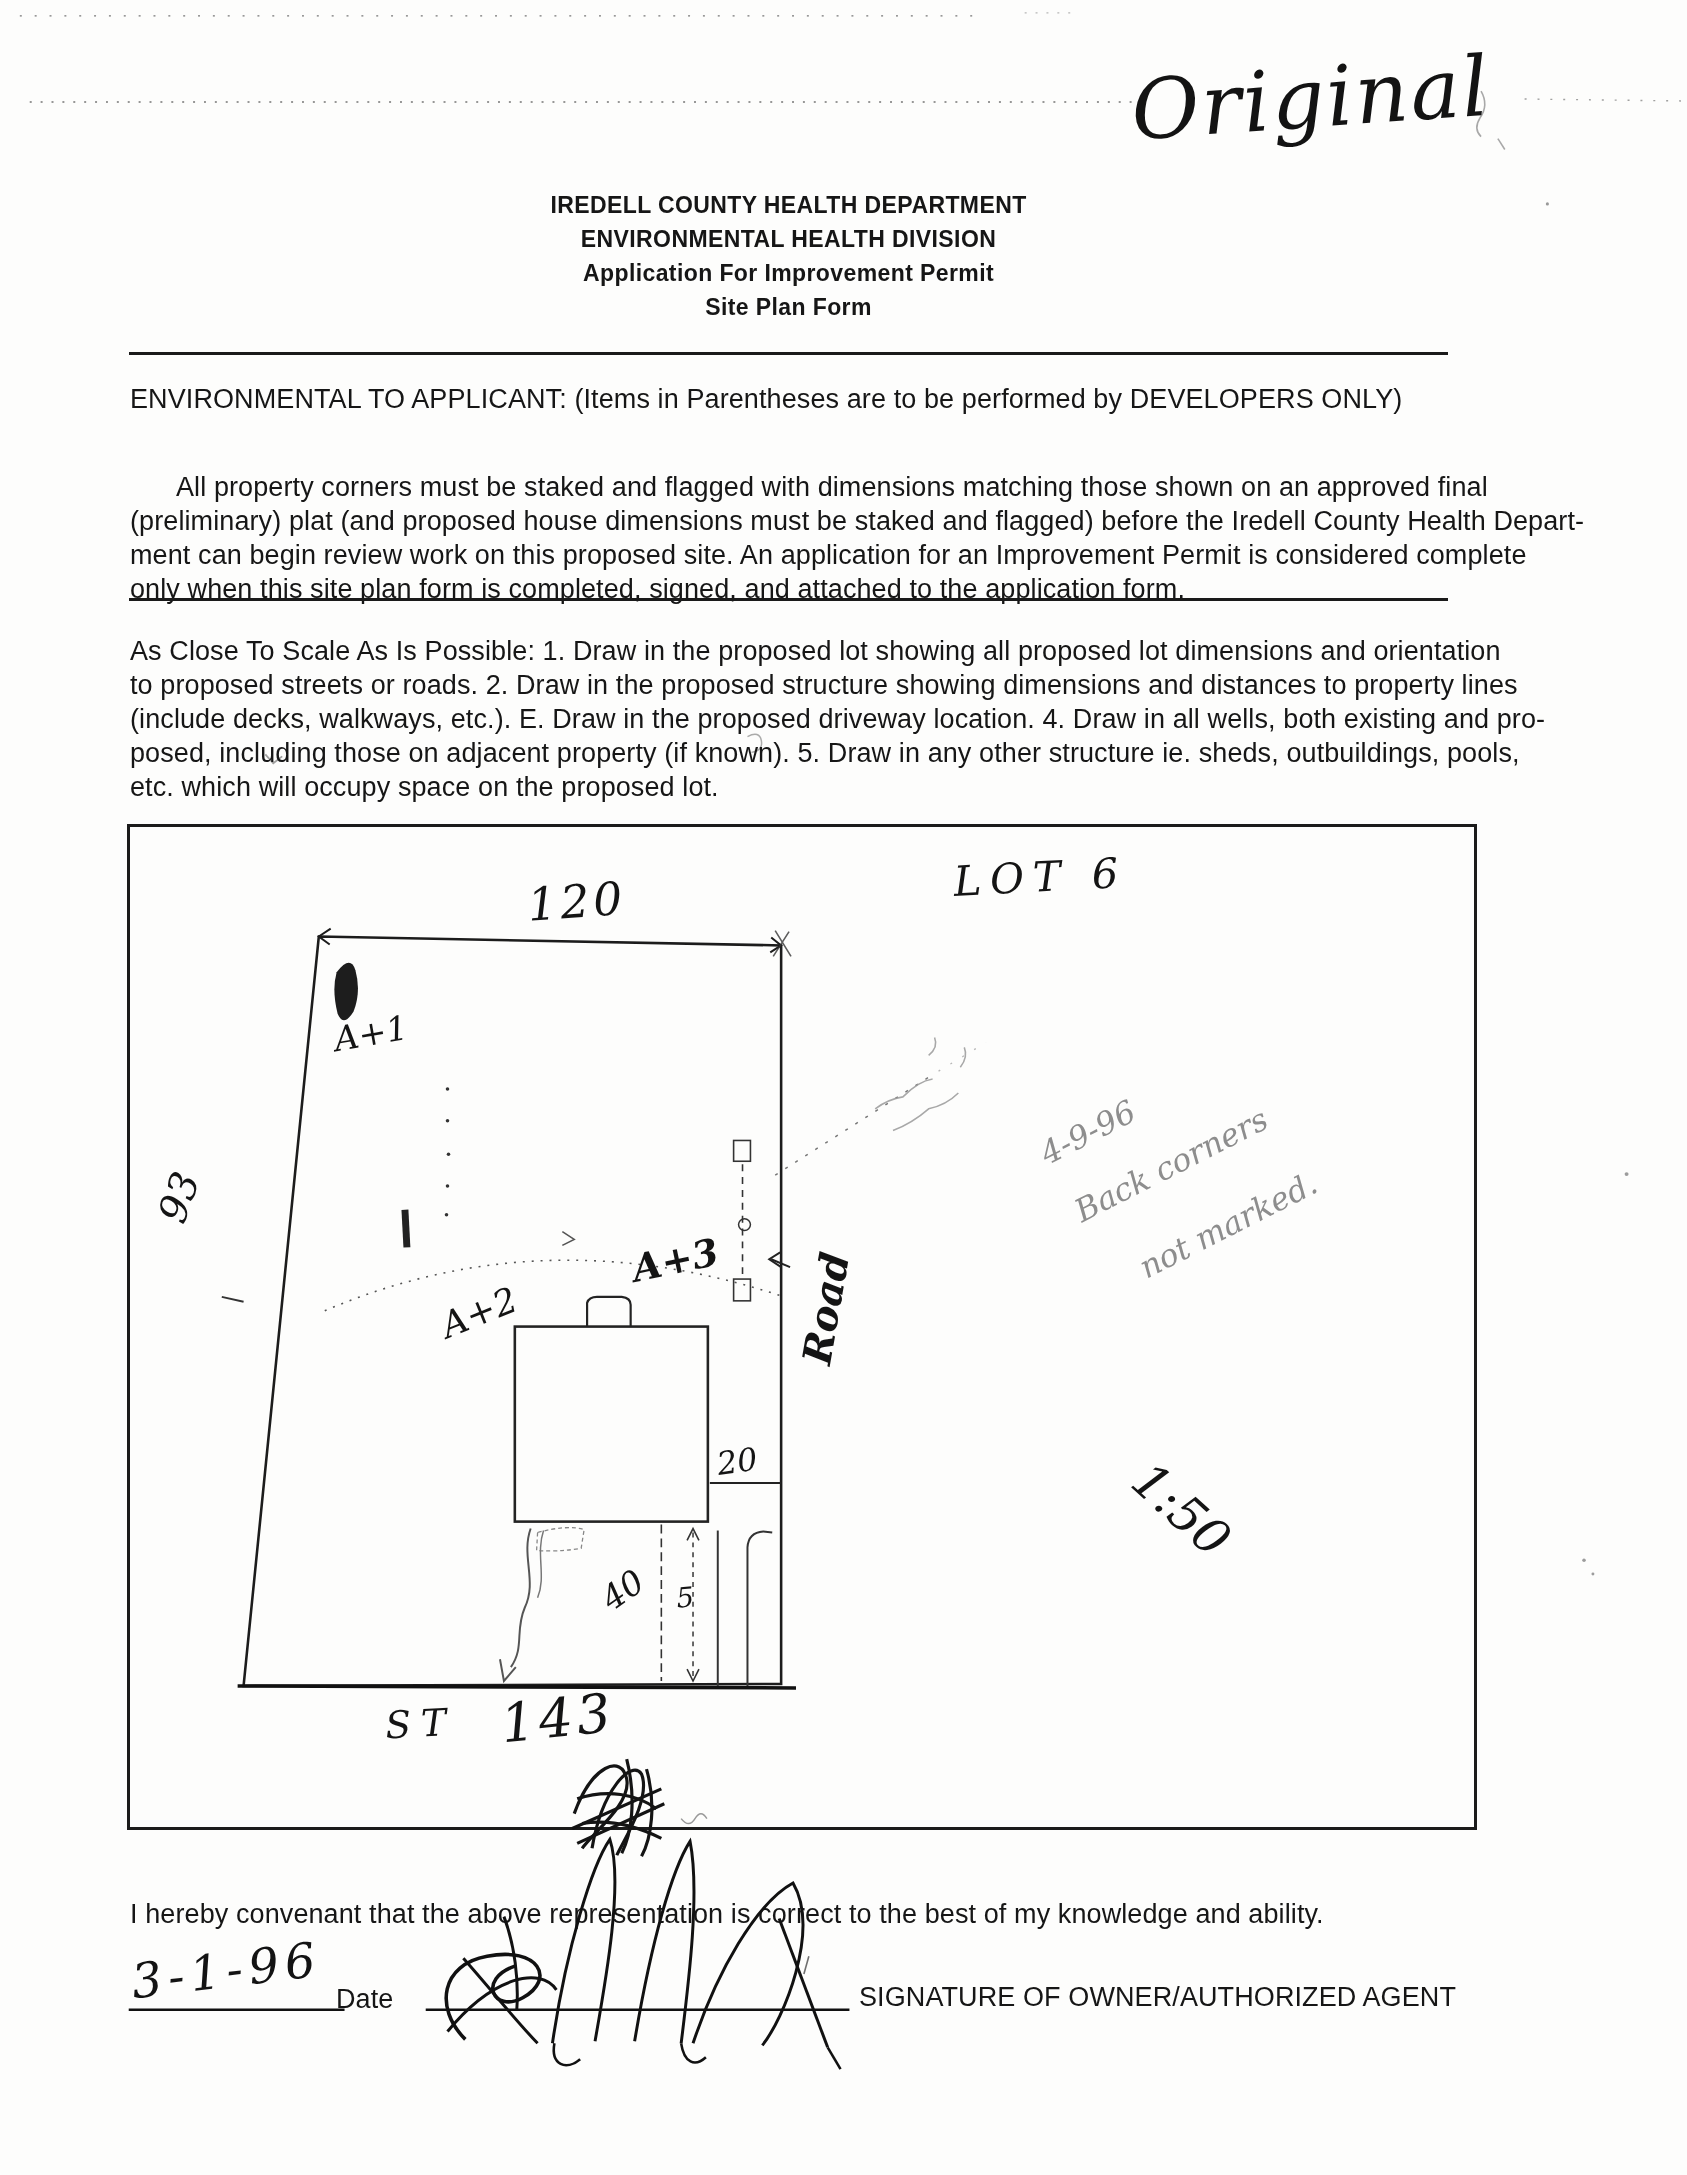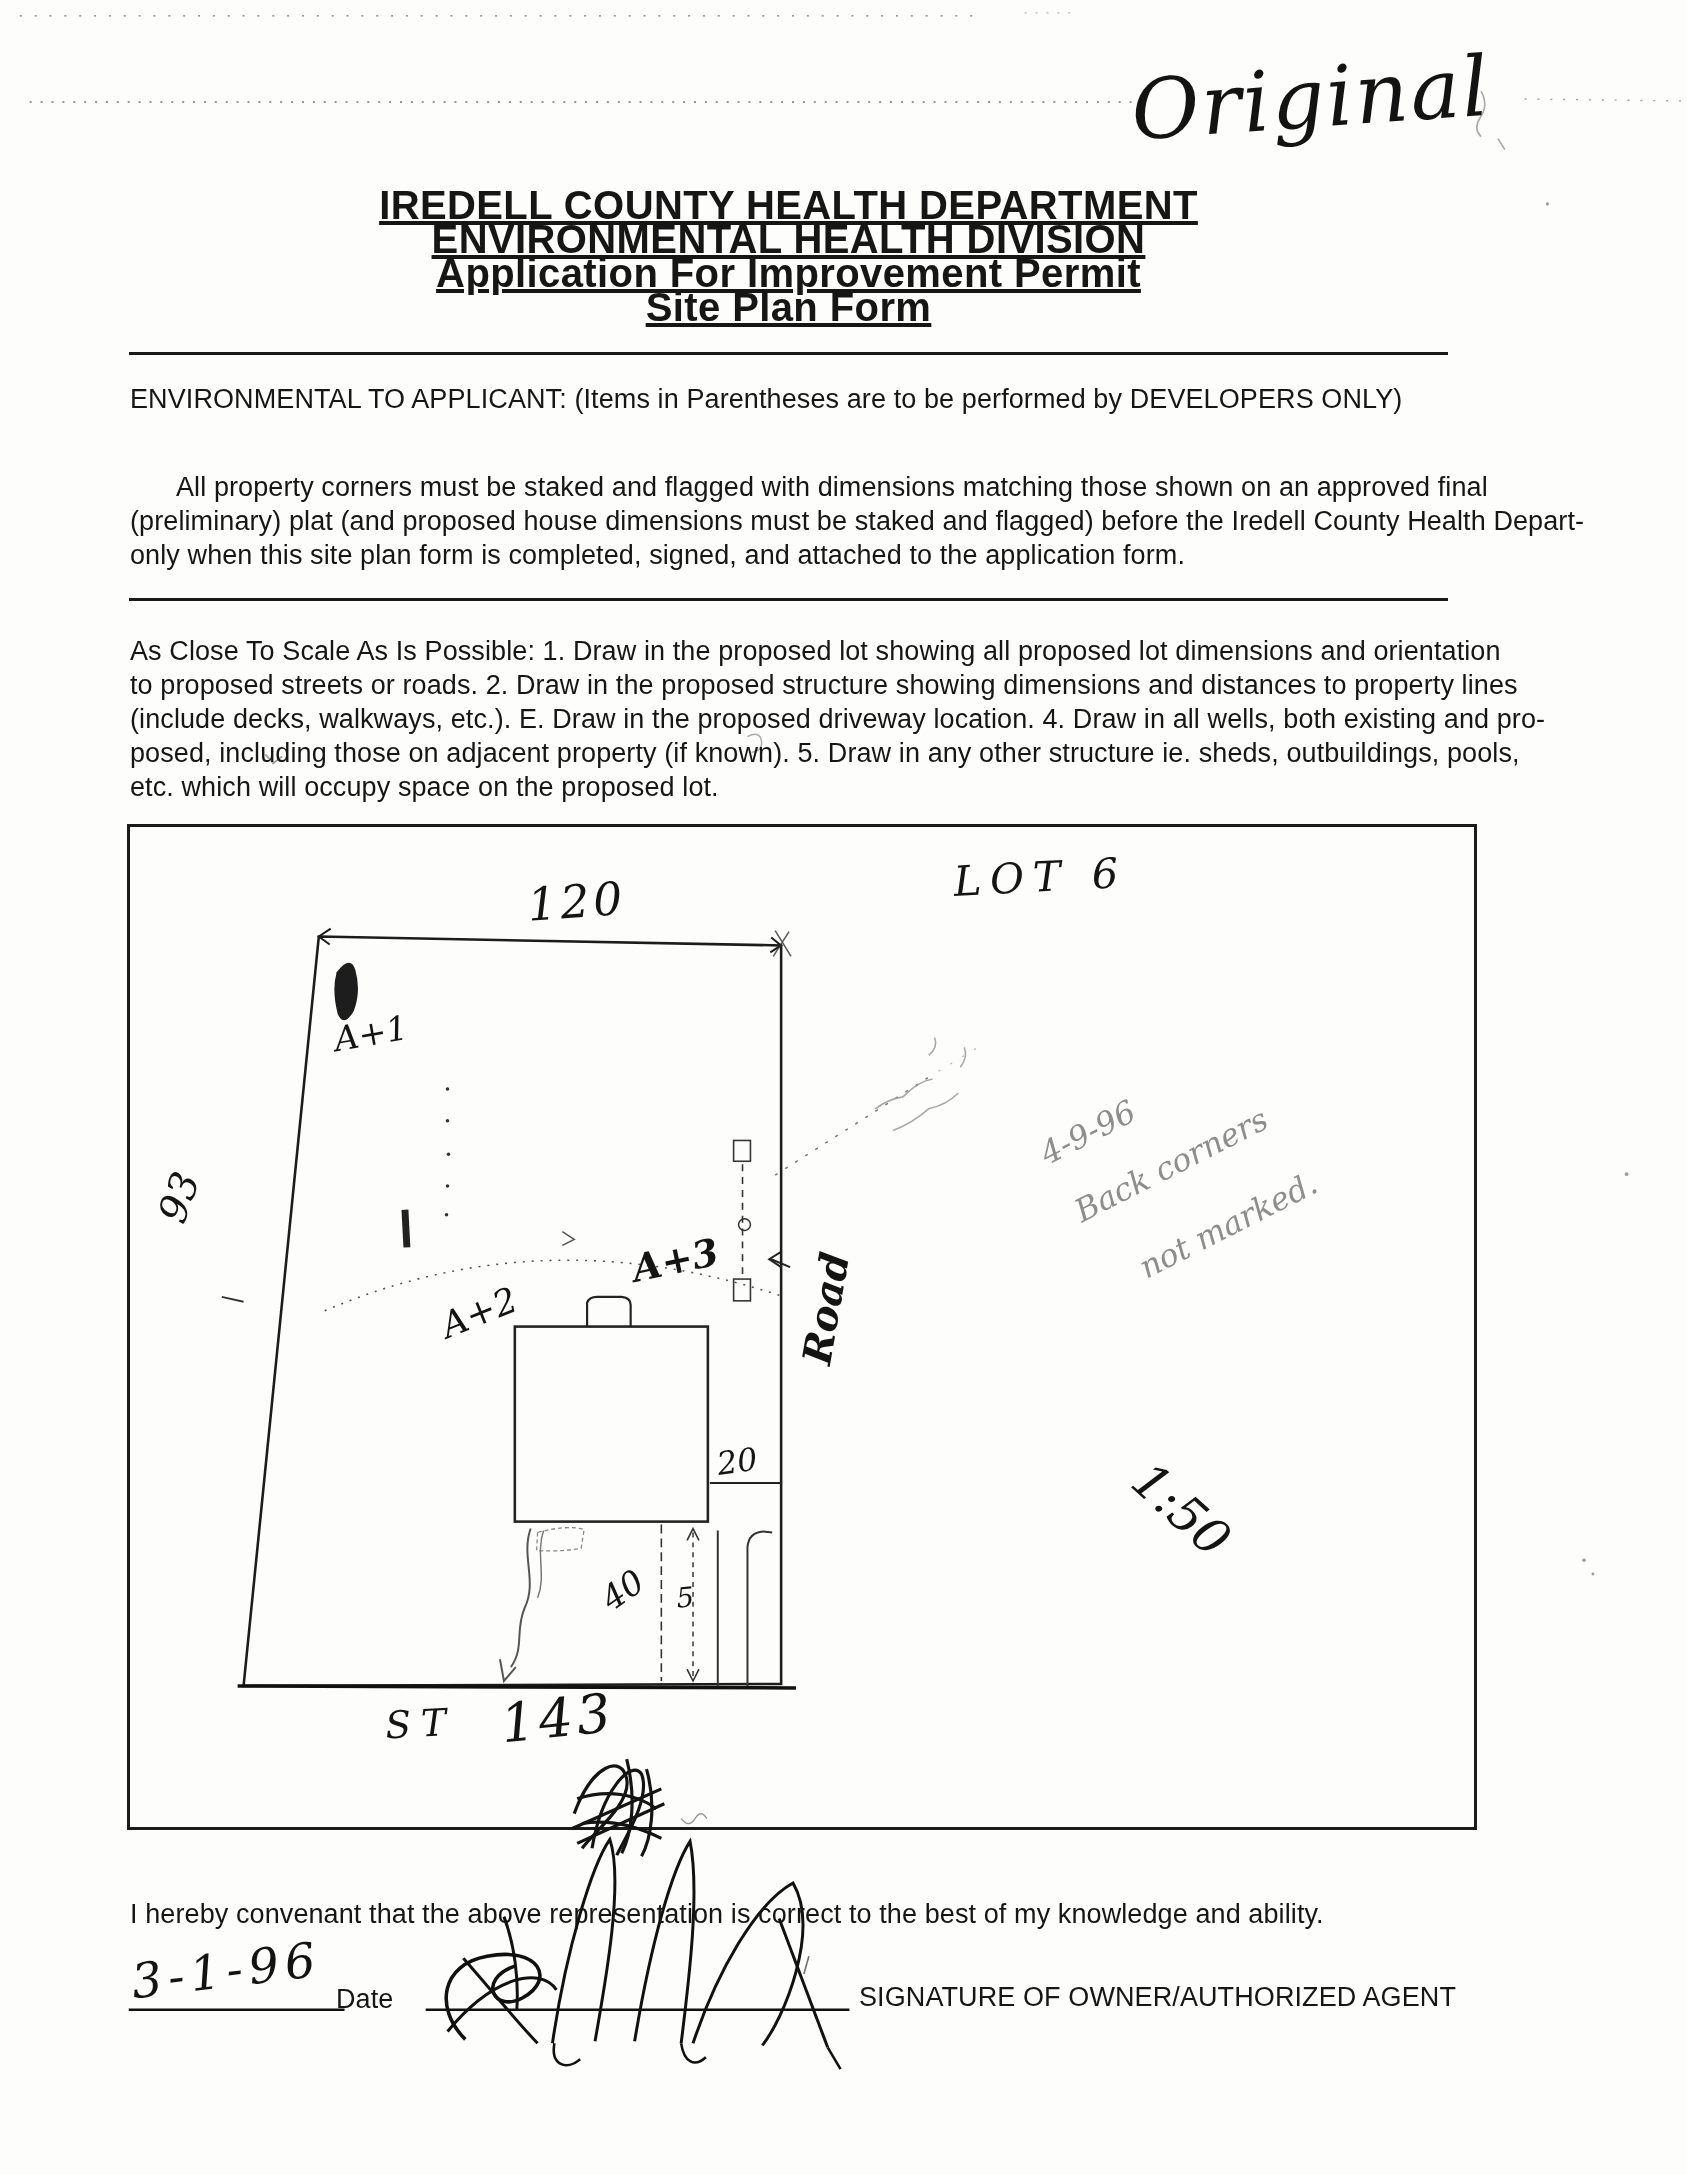--- a/index.html
+++ b/index.html
@@ -4,21 +4,21 @@
 <style>
   html,body{margin:0;padding:0;background:#e8e8e8;}
   .page{position:relative;width:1687px;height:2175px;background:#fdfdfc;overflow:hidden;
         font-family:"Liberation Sans",sans-serif;color:#161616;}
   .abs{position:absolute;}
   .printed{font-size:27px;line-height:34px;letter-spacing:0.1px;}
   .b{font-weight:normal;}
   .pline{white-space:nowrap;}
   .indent{padding-left:46px;margin-top:25px;}
   .titleblock{left:129px;top:188px;width:1319px;text-align:center;font-weight:bold;
-              font-size:40px;line-height:34px;letter-spacing:0.4px;text-decoration:underline;}
+              font-size:23px;line-height:34px;letter-spacing:0.4px;}
   .rule{background:#1a1a1a;height:3px;}
   .ink{font-family:"DejaVu Serif",serif;font-style:italic;color:#131313;}
   .stamp{left:1131px;top:50px;font-size:83px;transform:rotate(-4deg);letter-spacing:2px;}
   .box{left:127px;top:824px;width:1344px;height:1000px;border:3px solid #1b1b1b;}
   svg{pointer-events:none;}
   svg text{font-family:"DejaVu Serif",serif;font-style:italic;fill:#141414;}
   svg text.pencil{fill:#8d8d8d;}
   .datevalue{left:131px;top:1942px;font-size:48px;transform:rotate(-7deg);letter-spacing:6px;}
 </style>
 </head>
@@ -50,20 +50,21 @@
     <div>Site Plan Form</div>
   </div>
 
   <div class="abs rule" style="left:129px;top:352px;width:1319px"></div>
 
   <div class="abs printed" style="left:130px;top:382px">ENVIRONMENTAL TO APPLICANT: (Items in Parentheses are to be performed by DEVELOPERS ONLY)</div>
 
   <div class="abs printed" style="left:130px;top:445px;width:1351px">
     <div class="pline indent"><span>All property corners must be staked and flagged with dimensions matching those shown on an approved final</span></div>
     <div class="pline"><span>(preliminary) plat (</span><span class="b">and</span><span> proposed house dimensions must be staked and flagged) before the Iredell County Health Depart-</span></div>
+    <div class="pline"><span>ment can begin review work on this proposed site. An application for an Improvement Permit is considered complete</span></div>
     <div class="pline"><span class="b">only</span><span> when this site plan form is completed, signed, and attached to the application form.</span></div>
   </div>
 
   <div class="abs rule" style="left:129px;top:598px;width:1319px"></div>
 
   <div class="abs printed" style="left:130px;top:634px;width:1351px">
     <div class="pline"><span class="b">As Close To Scale As Is Possible: </span><span>1. Draw in the proposed lot showing </span><span class="b">all</span><span> proposed lot dimensions and orientation</span></div>
     <div class="pline"><span>to proposed streets or roads. 2. Draw in the proposed structure showing dimensions and distances to property lines</span></div>
     <div class="pline"><span>(include decks, walkways, etc.). E. Draw in the proposed driveway location. 4. Draw in all wells, both existing and pro-</span></div>
     <div class="pline"><span>posed, including those on adjacent property (if known). 5. Draw in any other structure ie. sheds, outbuildings, pools,</span></div>

